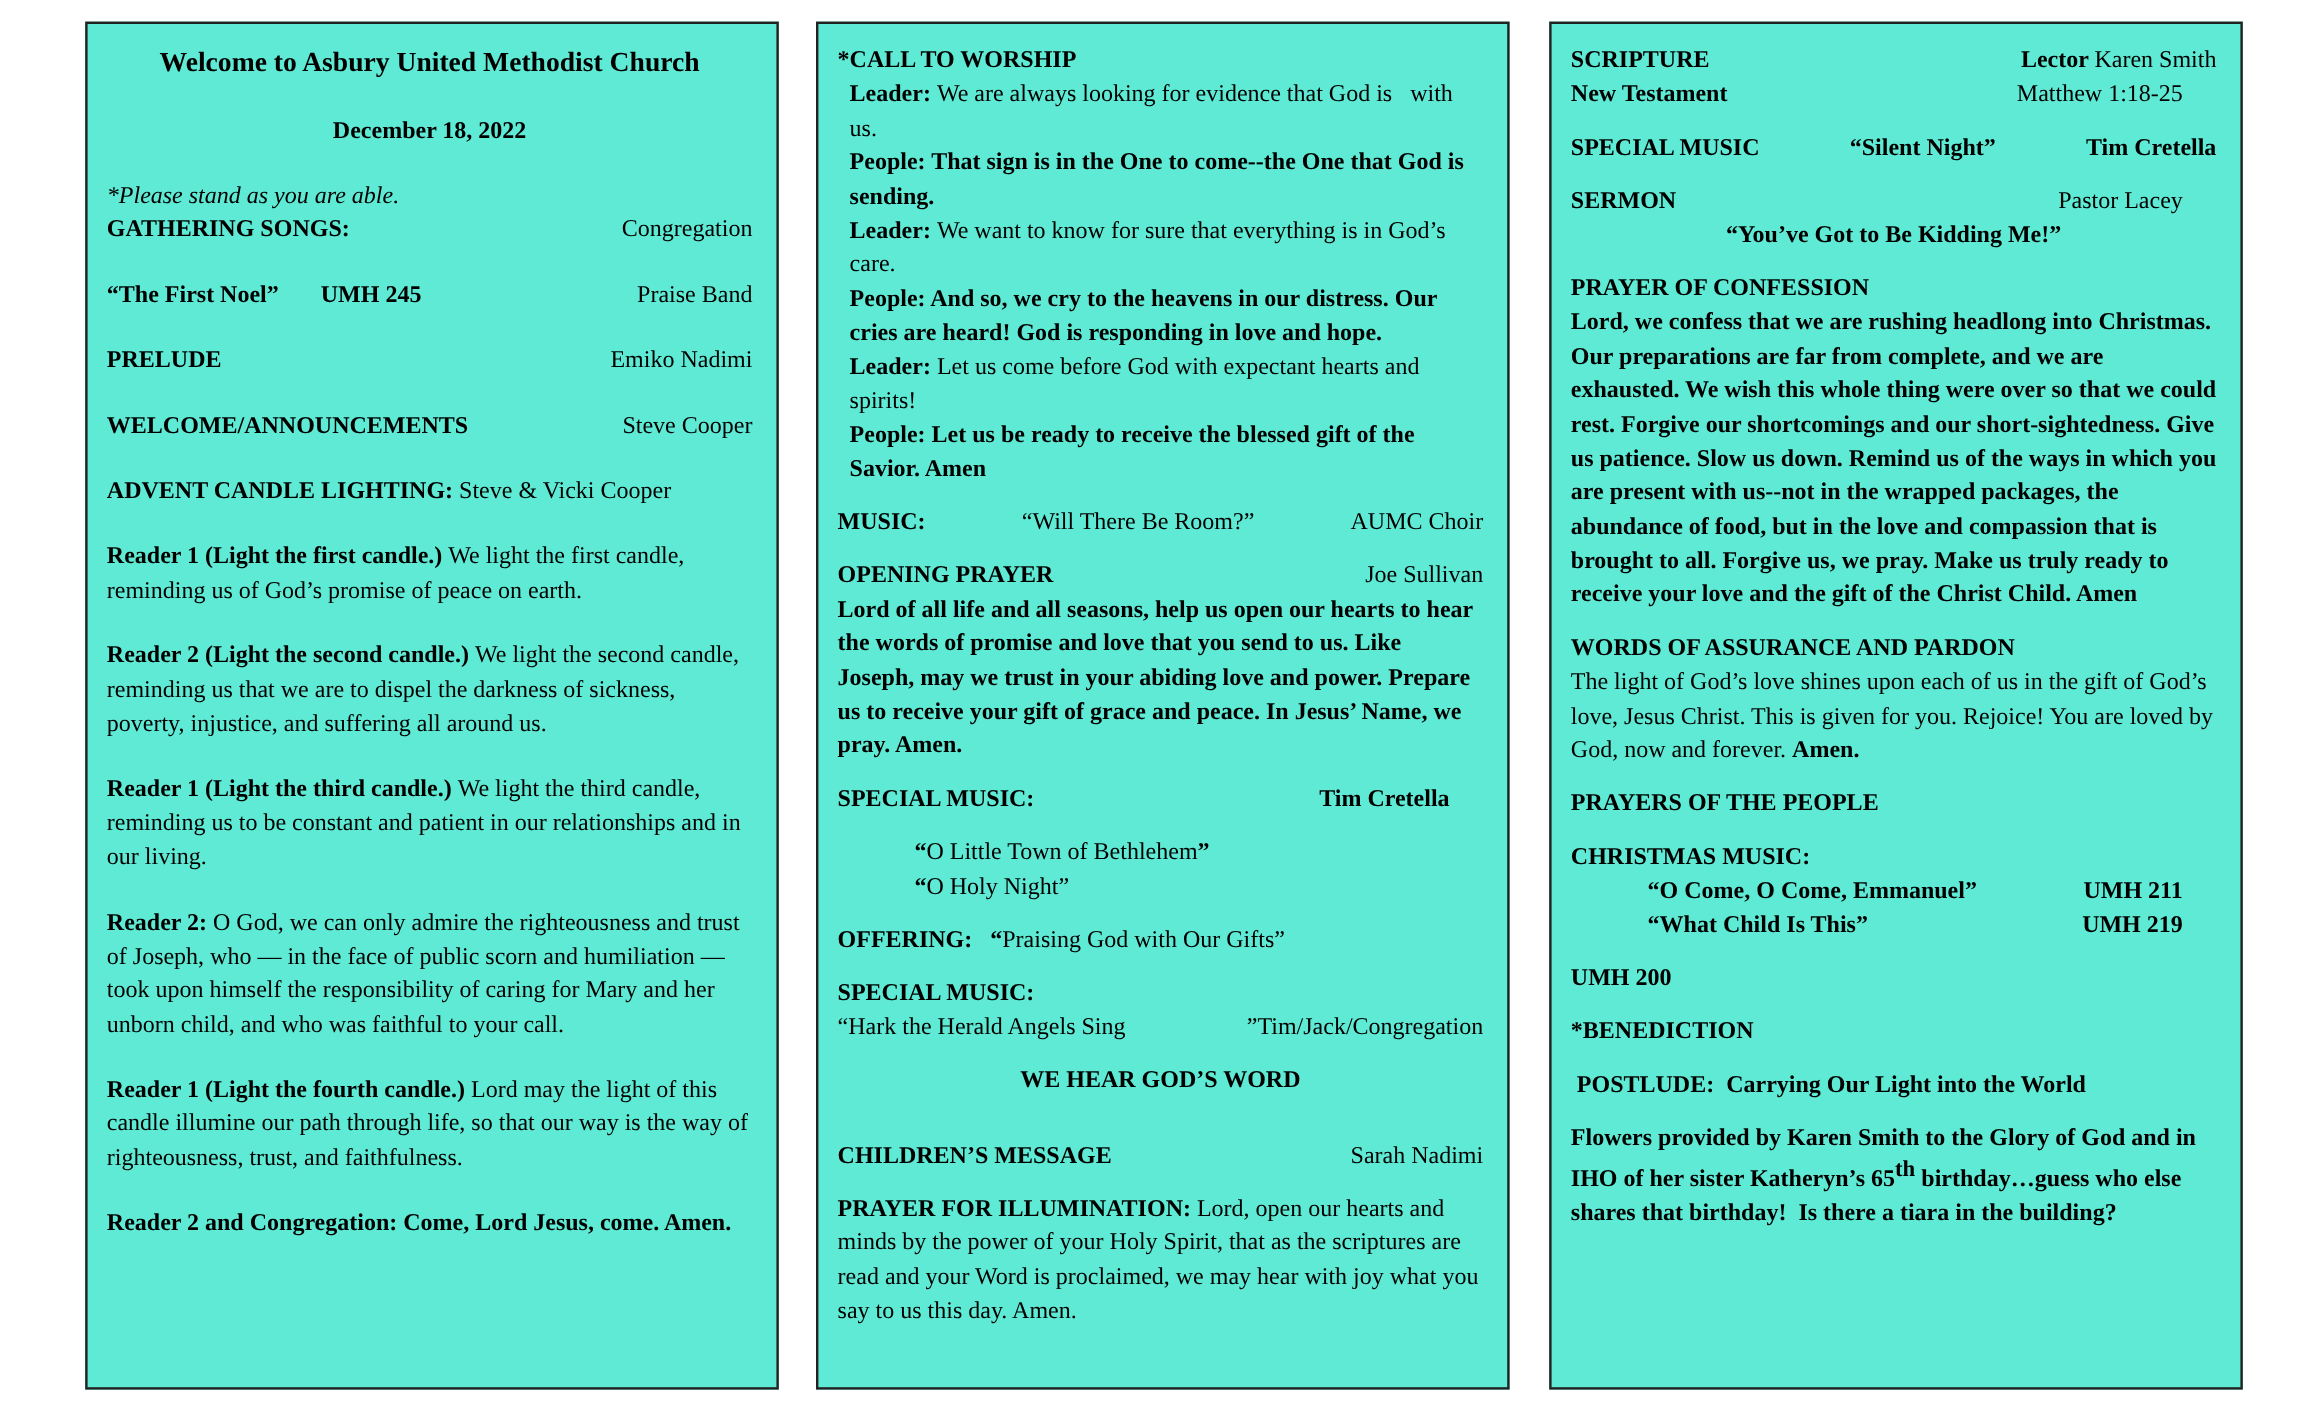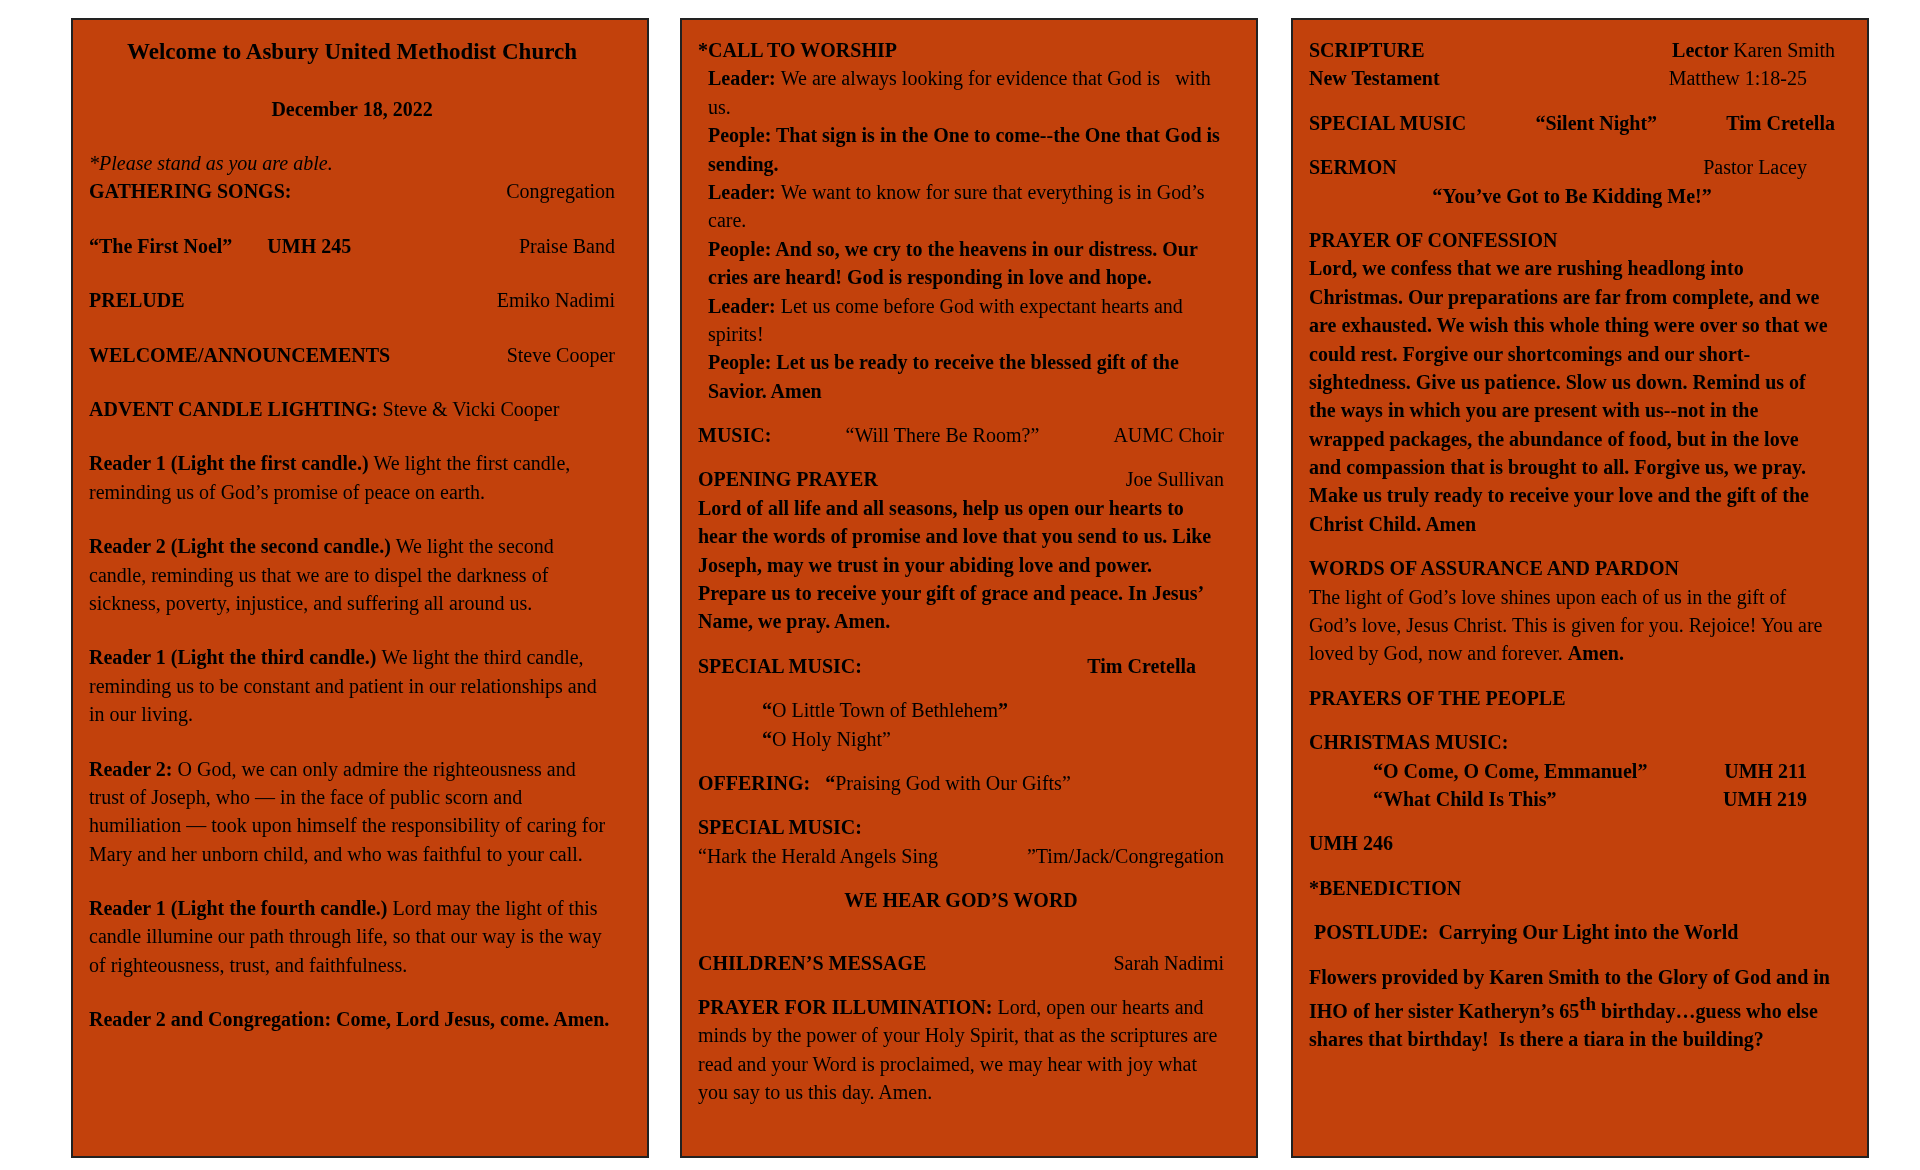--- a/index.html
+++ b/index.html
@@ -13,22 +13,22 @@
     font-size: 20px;
     position: relative;
     overflow: hidden;
   }
   .panel {
     position: absolute;
     top: 18px;
     height: 1140px;
     width: 578px;
     border: 2px solid #222222;
-    background: #c2410c;
-    padding: 16px 32px 14px 16px;
+    background: #5eead4;
+    padding: 16px 20px 14px 16px;
     overflow: hidden;
   }
   .left-panel   { left: 71px; }
   .middle-panel { left: 680px; }
   .right-panel  { left: 1291px; }
 
   .line, .para, .row { line-height: 1.42; }
   .run { white-space: pre-wrap; }
   .b { font-weight: bold; }
   .i { font-style: italic; }
@@ -173,21 +173,21 @@
       <div class="row indent-lg pad-right" data-name="christmas-song-1-row">
         <span data-name="text-runs" class="cell left"><span class="run b" data-name="text-run">“O Come, O Come, Emmanuel”</span></span>
         <span data-name="text-runs" class="cell right"><span class="run b" data-name="text-run">UMH 211</span></span>
       </div>
       <div class="row indent-lg pad-right" data-name="christmas-song-2-row">
         <span data-name="text-runs" class="cell left"><span class="run b" data-name="text-run">“What Child Is This”</span></span>
         <span data-name="text-runs" class="cell right"><span class="run b" data-name="text-run">UMH 219</span></span>
       </div>
       <div class="spacer" data-name="spacer"></div>
       <div class="row pad-right" data-name="closing-hymn-row">
-        <span data-name="text-runs" class="cell right"><span class="run b" data-name="text-run">UMH 246</span></span>
+        <span data-name="text-runs" class="cell right"><span class="run b" data-name="text-run">UMH 200</span></span>
       </div>
       <div class="spacer" data-name="spacer"></div>
       <div class="line" data-name="benediction-heading"><span data-name="text-runs"><span class="run b" data-name="text-run">*BENEDICTION</span></span></div>
       <div class="spacer" data-name="spacer"></div>
       <div class="line" data-name="postlude-line"><span data-name="text-runs"><span class="run b" data-name="text-run"> POSTLUDE:  Carrying Our Light into the World</span></span></div>
       <div class="spacer" data-name="spacer"></div>
       <div class="para" data-name="flowers-note"><span data-name="text-runs"><span class="run b" data-name="text-run">Flowers provided by Karen Smith to the Glory of God and in IHO of her sister Katheryn’s 65</span><sup class="run b" data-name="text-run">th</sup><span class="run b" data-name="text-run"> birthday…guess who else shares that birthday!  Is there a tiara in the building?</span></span></div>
     </section>
   </main>
 

